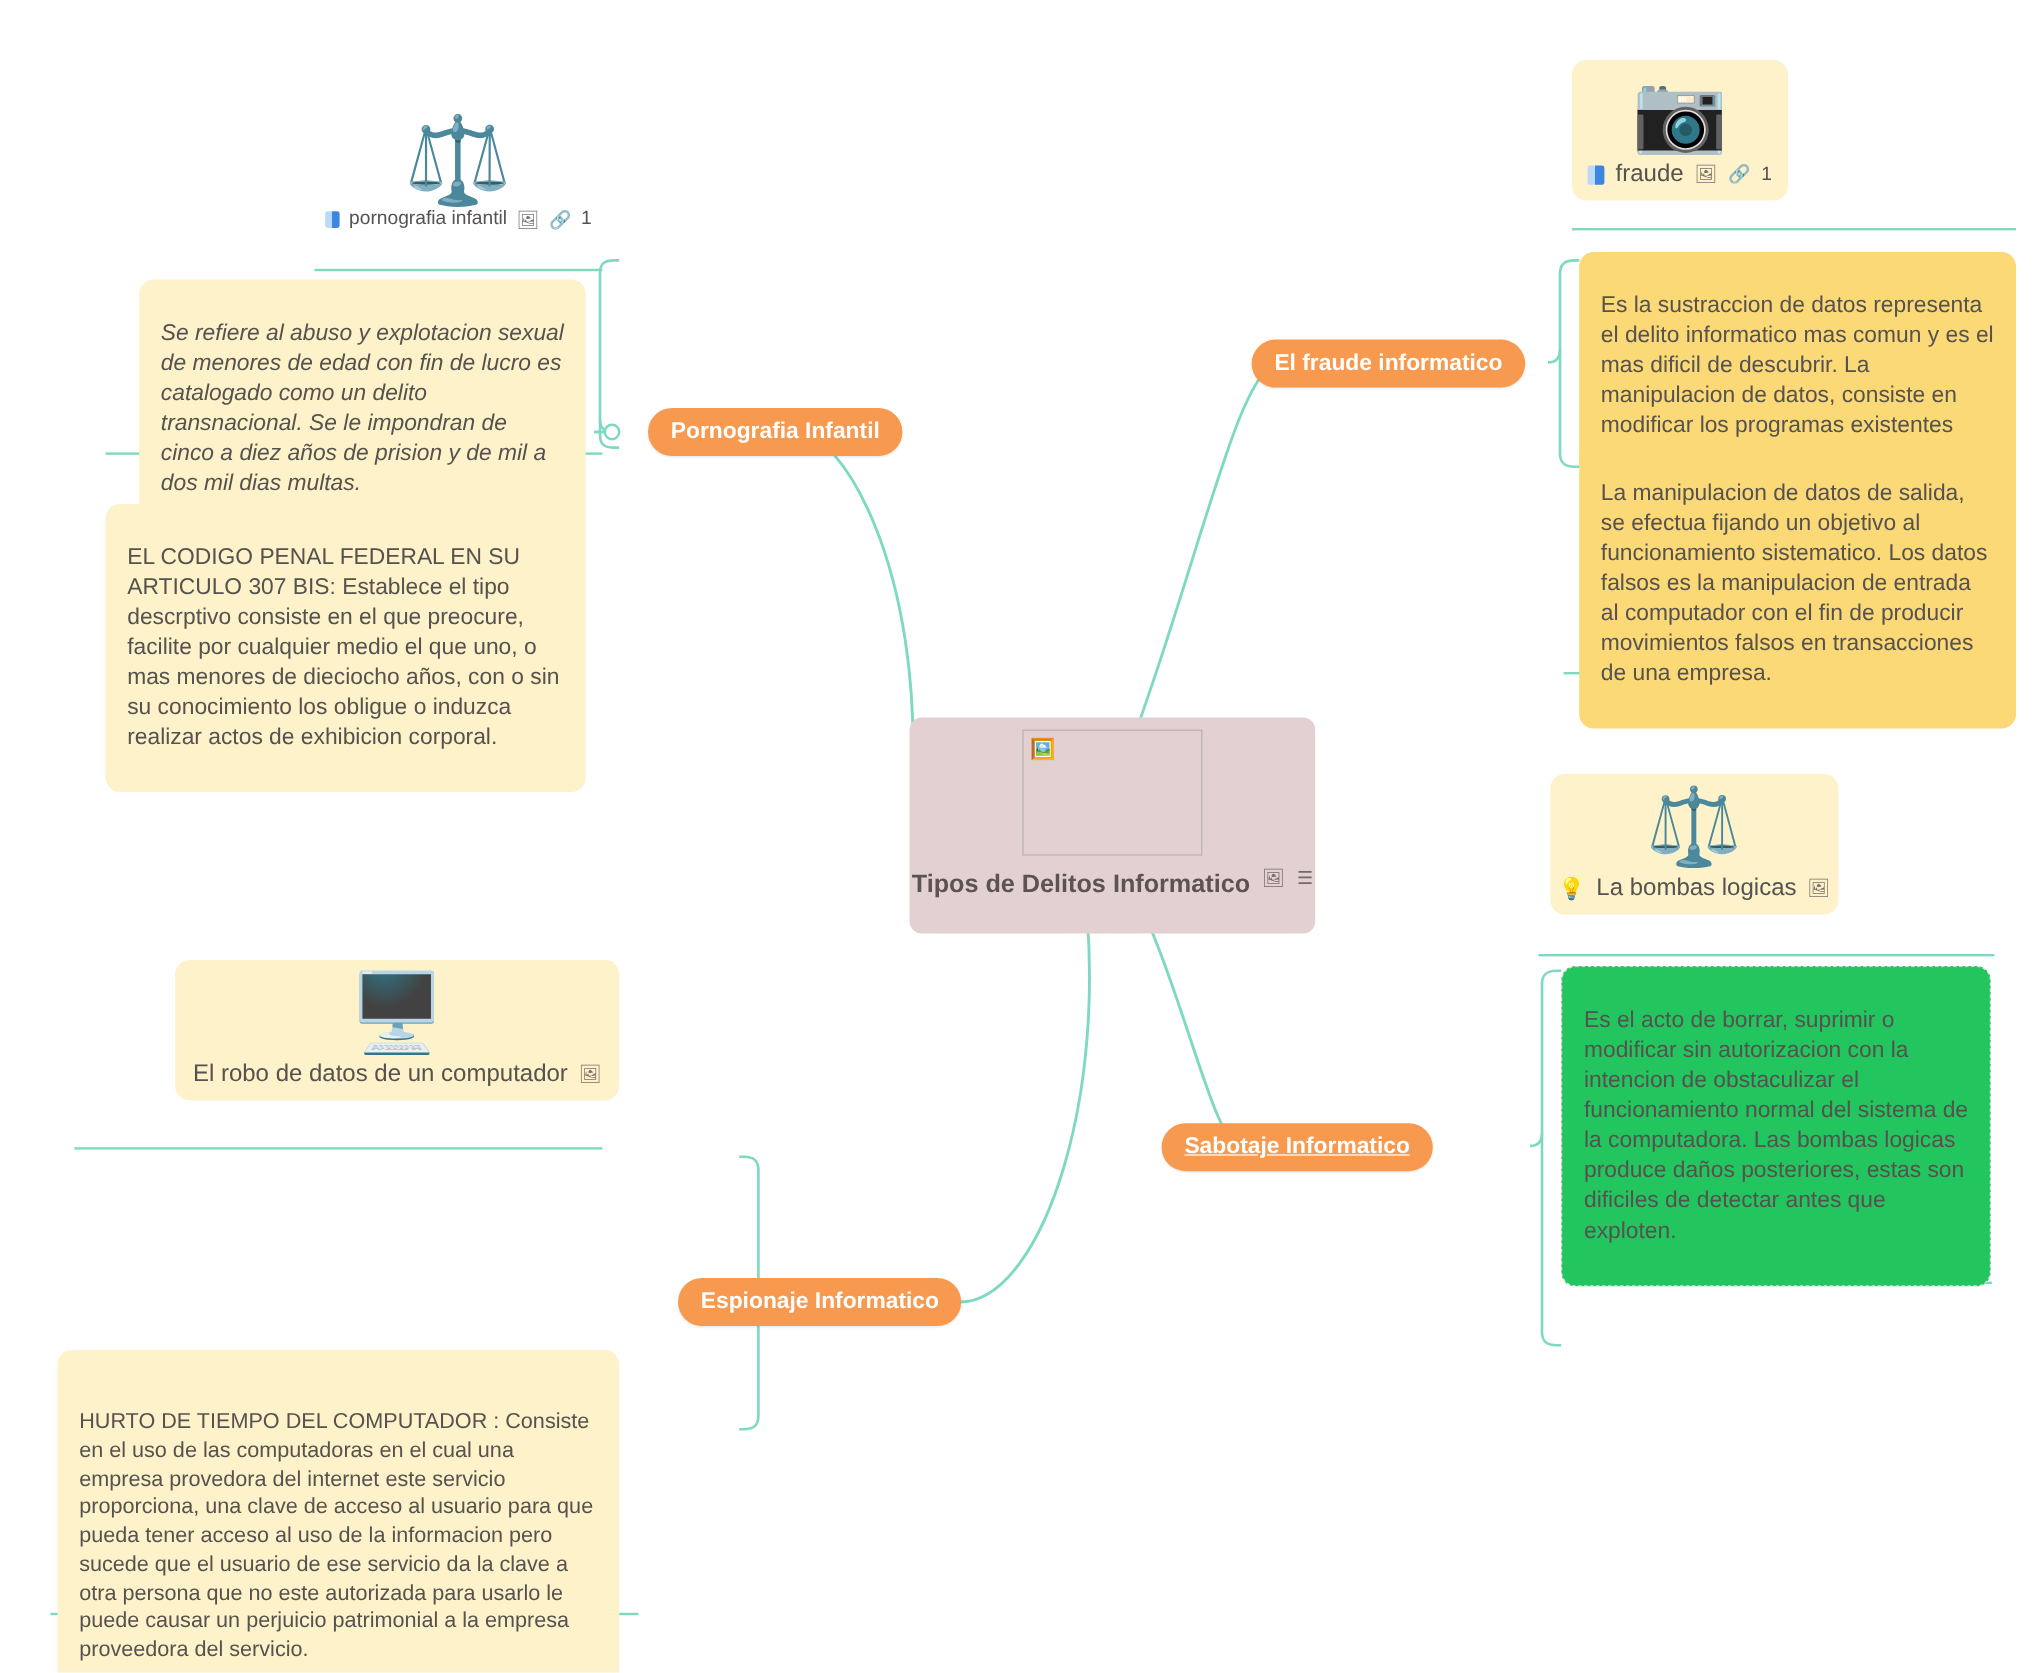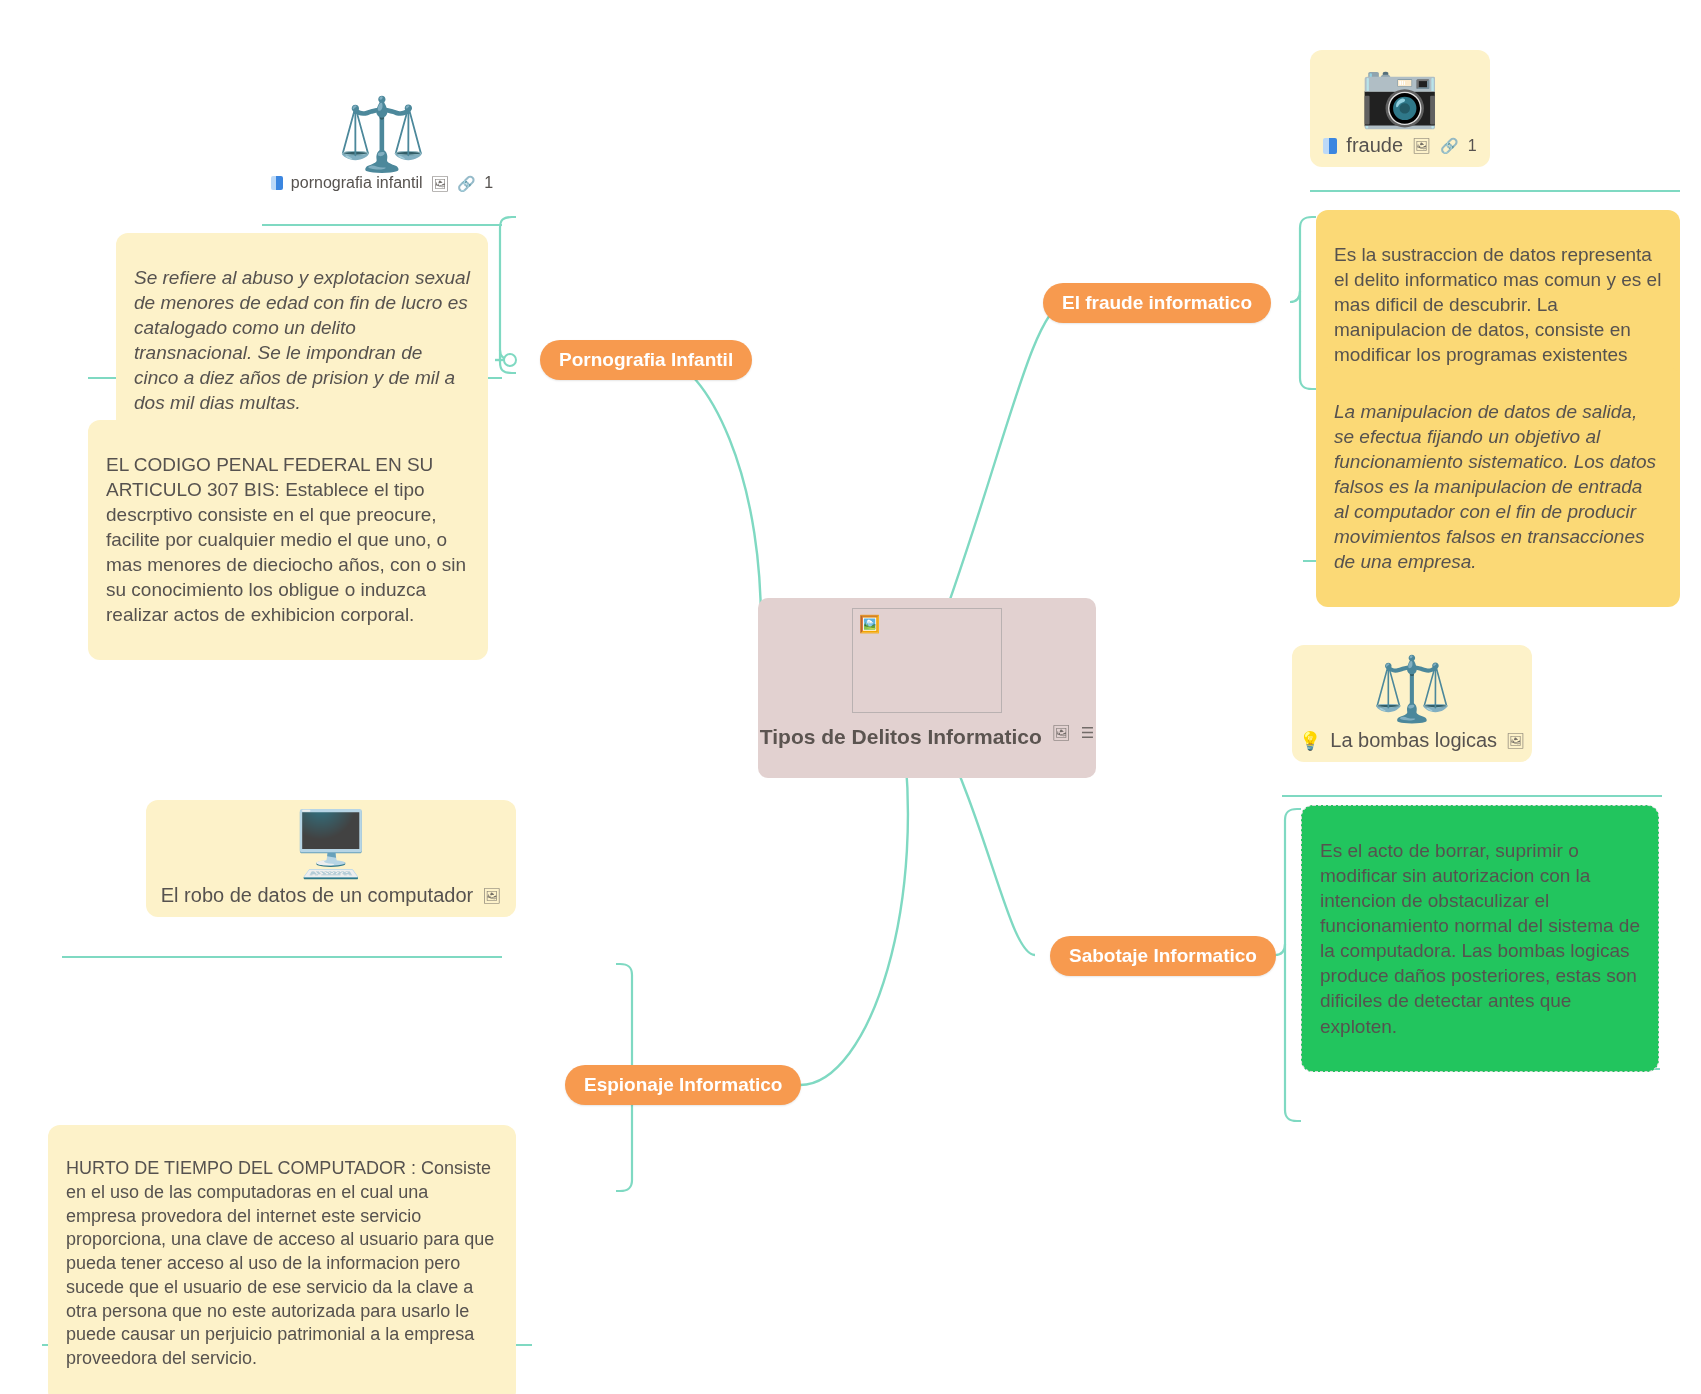--- a/index.html
+++ b/index.html
@@ -89,21 +89,21 @@
   .card.grey {
     background: #22c55e;
     border: 1px dashed #d8d8d8;
   }
   .card-text {
     font-size: 19px;
     line-height: 1.32;
     color: #56524f;
     white-space: pre-line;
   }
-  .card-text.small { font-size: 18px; }
+  .card-text.small { font-size: 18px; margin-top: 16px; }
 
   
   .imgnode {
     position: absolute;
     background: #fdf2c9;
     border-radius: 12px;
     display: flex;
     flex-direction: column;
     align-items: center;
     padding: 12px 18px 10px 18px;
@@ -228,21 +228,21 @@
       <span class="mini-icon">☰</span>
     </div>
   </div>
 
   <div class="pill" style="left:540px; top:340px;">Pornografia Infantil</div>
 
   <div class="pill" style="left:1043px; top:283px;">El fraude informatico</div>
 
   <div class="pill" style="left:565px; top:1065px;">Espionaje Informatico</div>
 
-  <div class="pill" style="left:1050px; top:936px;">Sabotaje Informatico</div>
+  <div class="pill" style="left:968px; top:936px;text-decoration:underline;">Sabotaje Informatico</div>
 
   <div class="barenode" style="left:262px; top:98px; width:240px;">
     <span class="pic">⚖️</span>
     <div class="label-row">
       <span class="sq-blue sm"></span>
       <span class="label-text">pornografia infantil</span>
       <span class="mini-icon">🖼</span>
       <span class="mini-icon">🔗</span>
       <span class="cnt">1</span>
     </div>
@@ -264,21 +264,21 @@
       <span class="mini-icon">🖼</span>
       <span class="mini-icon">🔗</span>
       <span class="cnt">1</span>
     </div>
   </div>
 
   <div class="card deep" style="left:1316px; top:210px; width:364px;">
     <div class="card-text">Es la sustraccion de datos representa el delito informatico mas comun y es el mas dificil de descubrir. La manipulacion de datos, consiste en modificar los programas existentes</div>
   </div>
 
-  <div class="card deep" style="left:1316px; top:367px; width:364px;font-style:italic;">
+  <div class="card deep" style="left:1316px; top:367px; width:364px;">
     <div class="card-text">La manipulacion de datos de salida, se efectua fijando un objetivo al funcionamiento sistematico. Los datos falsos es la manipulacion de entrada al computador con el fin de producir movimientos falsos en transacciones de una empresa.</div>
   </div>
 
   <div class="imgnode" style="left:146px; top:800px; width:370px;">
     <span class="pic">🖥️</span>
     <div class="label-row">
       <span class="label-text">El robo de datos de un computador</span>
       <span class="mini-icon">🖼</span>
     </div>
   </div>

